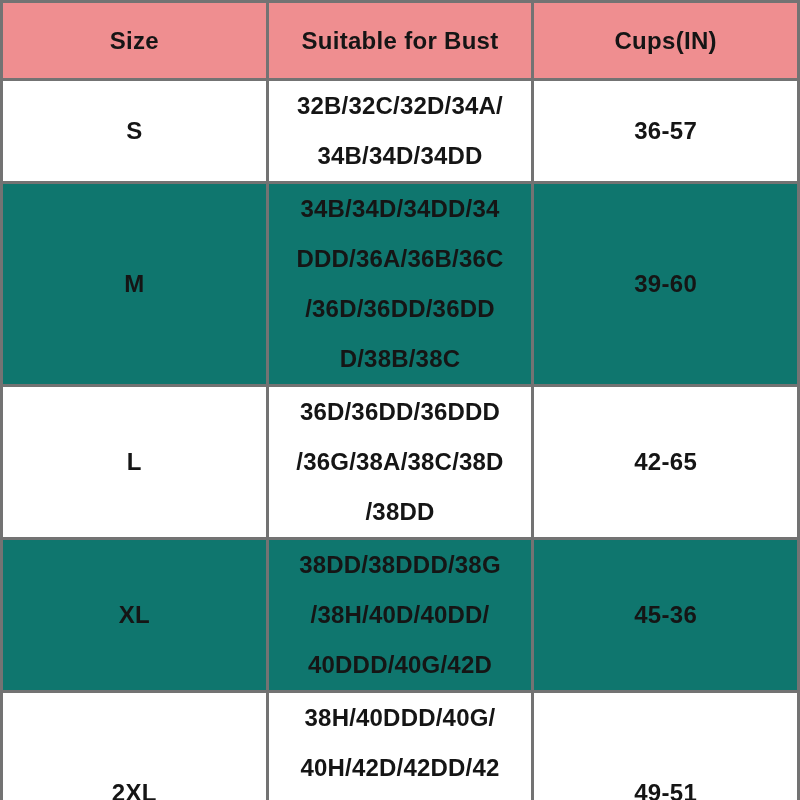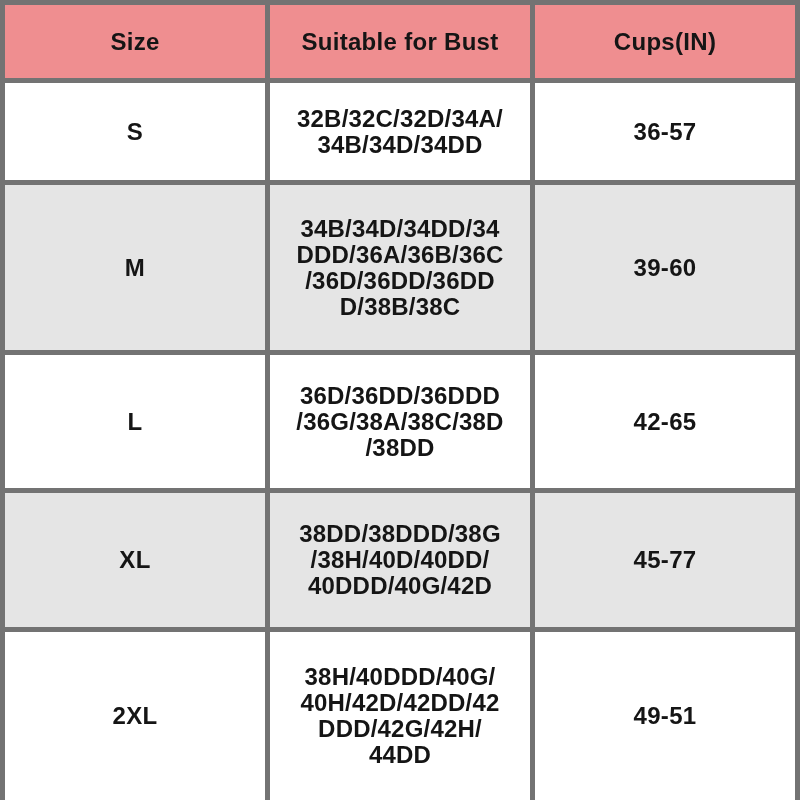--- a/index.html
+++ b/index.html
@@ -9,46 +9,46 @@
     font-family: "Liberation Sans", sans-serif;
     overflow: hidden;
   }
   table.size-chart {
     width: 800px;
     height: 800px;
     border-collapse: collapse;
     table-layout: fixed;
   }
   th, td {
-    border: 5px solid #737373;
+    border: 3px solid #737373;
     text-align: center;
     vertical-align: middle;
     font-weight: 700;
     color: #151515;
     overflow: hidden;
   }
   th {
     background: #ef8e90;
     font-size: 24px;
     letter-spacing: 0.3px;
   }
   td {
     background: #ffffff;
     font-size: 24px;
   }
-  tr.alt td { background: #e5e5e5; }
+  tr.alt td { background: #0f766e; }
   tr.header-row  { height: 78px;  }
   tr.row-s   { height: 102px; }
   tr.row-m   { height: 170px; }
   tr.row-l   { height: 138px; }
   tr.row-xl  { height: 139px; }
   tr.row-2xl { height: 173px; }
   td.cups-cell {
     white-space: pre-line;
-    line-height: 26px;
+    line-height: 50px;
     letter-spacing: 0.2px;
   }
   td.size-cell, td.bust-cell { letter-spacing: 0.3px; }
 </style>
 </head>
 <body>
 
 <table class="size-chart">
   <thead>
     <tr class="header-row">
@@ -77,21 +77,21 @@
       <td class="cups-cell">36D/36DD/36DDD
 /36G/38A/38C/38D
 /38DD</td>
       <td class="bust-cell">42-65</td>
     </tr>
     <tr class="row-xl alt">
       <td class="size-cell">XL</td>
       <td class="cups-cell">38DD/38DDD/38G
 /38H/40D/40DD/
 40DDD/40G/42D</td>
-      <td class="bust-cell">45-77</td>
+      <td class="bust-cell">45-36</td>
     </tr>
     <tr class="row-2xl">
       <td class="size-cell">2XL</td>
       <td class="cups-cell">38H/40DDD/40G/
 40H/42D/42DD/42
 DDD/42G/42H/
 44DD</td>
       <td class="bust-cell">49-51</td>
     </tr>
   </tbody>

